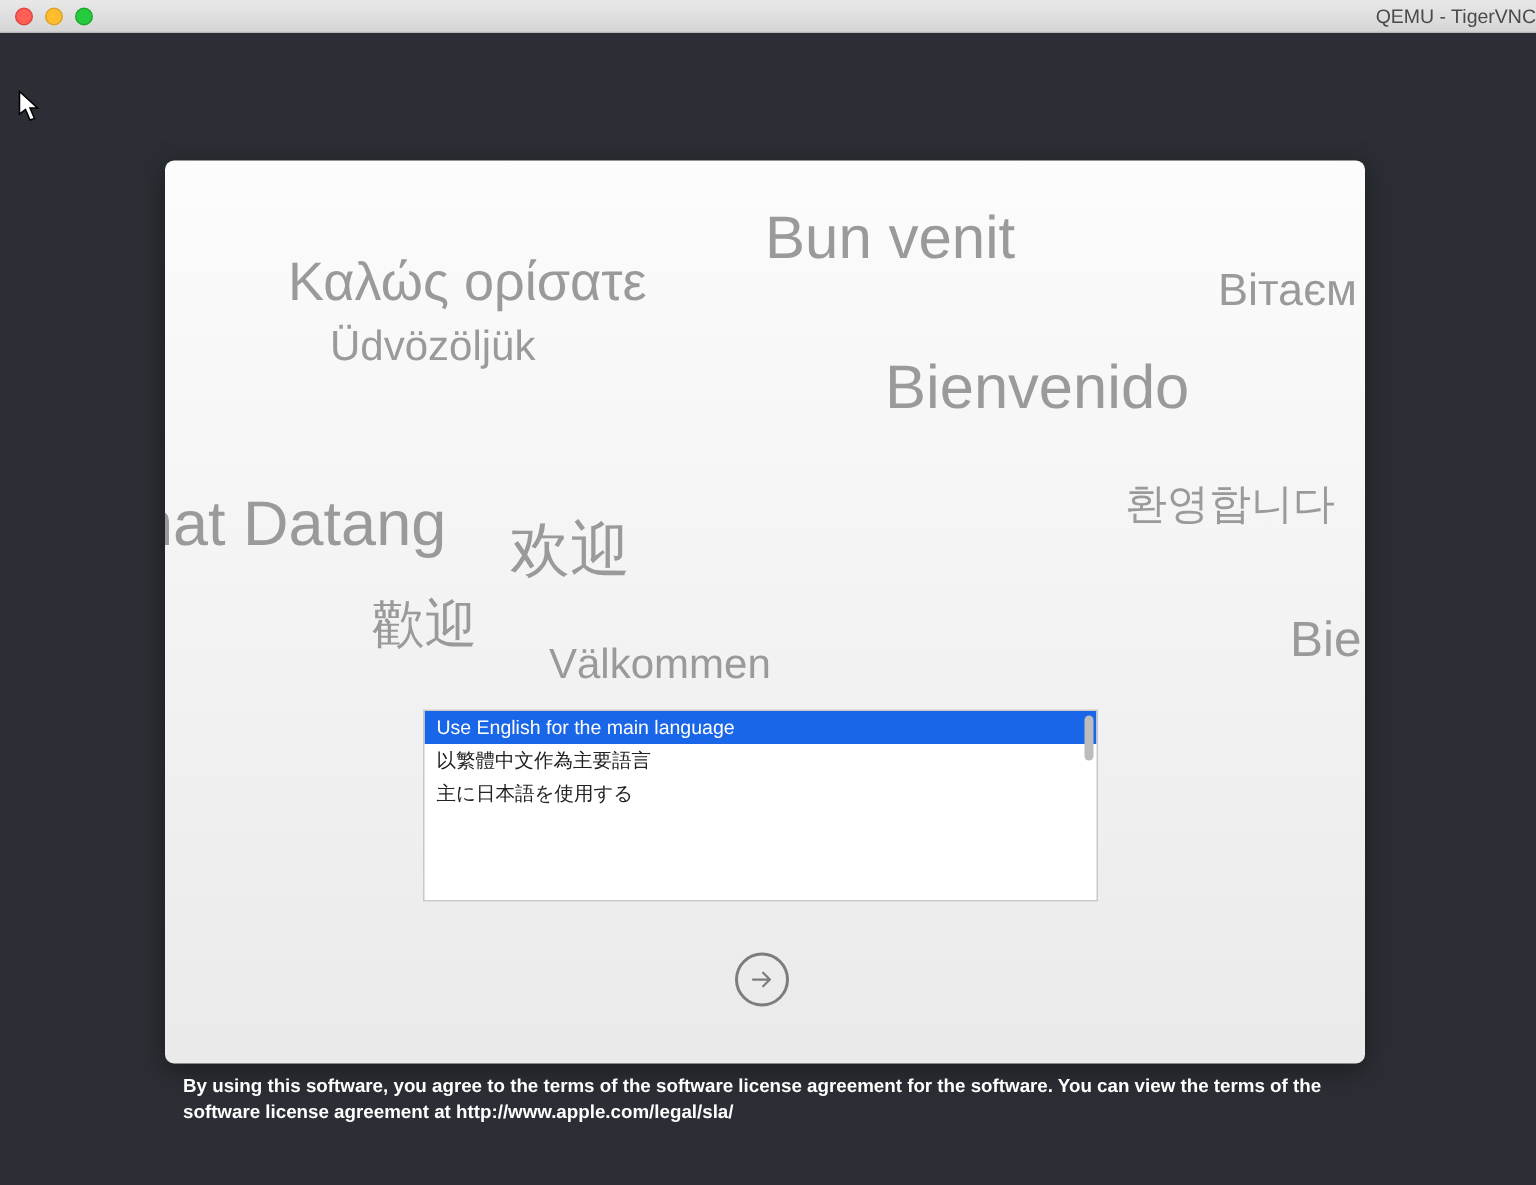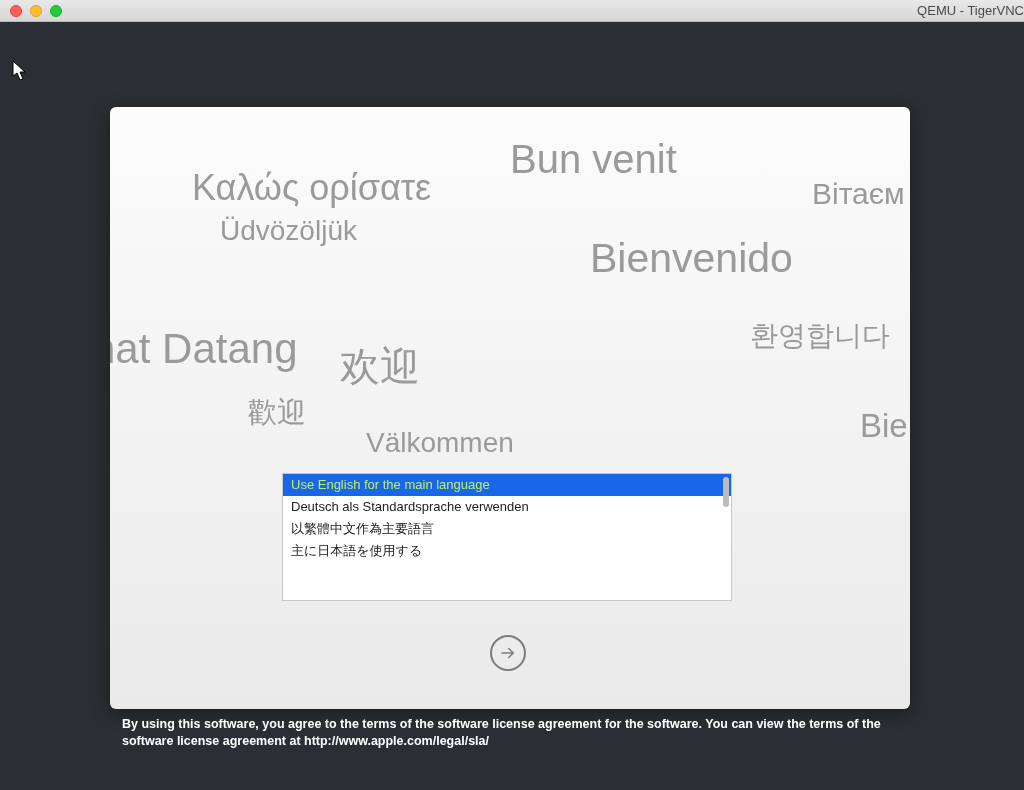--- a/index.html
+++ b/index.html
@@ -52,21 +52,21 @@
       border: 1px solid #c8c8c8;
       overflow: hidden;
     }
     .lang-item {
       font-size: 13px;
       padding: 2px 8px;
       color: #222;
       cursor: default;
       line-height: 18px;
     }
-    .lang-item.selected { background: #1a66e8; color: #bef264; }
+    .lang-item.selected { background: #1a66e8; color: #ffffff; }
     .lang-scroll {
       position: absolute;
       right: 2px; top: 3px;
       width: 6px; height: 30px;
       background: #bcbcbc;
       border-radius: 3px;
     }
 
     .next-btn {
       position: absolute;
@@ -115,29 +115,28 @@
   <div class="setup-panel">
     <div id="welcome-container">
         <div class="wc" style="left: 38px; top: 60px; font-size: 36px; margin-left: 44px;">Καλώς ορίσατε</div>
         <div class="wc" style="left: 110px; top: 108px; font-size: 28px;">Üdvözöljük</div>
         <div class="wc" style="left: 400px; top: 30px; font-size: 40px;">Bun venit</div>
         <div class="wc" style="left: 480px; top: 100px; font-size: 41px; margin-top: 28px;">Bienvenido</div>
         <div class="wc" style="left: 702px; top: 70px; font-size: 30px;">Вітаєм</div>
         <div class="wc" style="left: 640px; top: 210px; font-size: 28px;">환영합니다</div>
         <div class="wc" style="left: -18px; top: 218px; font-size: 42px;">nat Datang</div>
         <div class="wc" style="left: 230px; top: 232px; font-size: 40px;">欢迎</div>
-        <div class="wc" style="left: 138px; top: 286px; font-size: 29px; font-family: Liberation Serif, serif;">歡迎</div>
+        <div class="wc" style="left: 138px; top: 286px; font-size: 35px; font-family: Liberation Serif, serif;">歡迎</div>
         <div class="wc" style="left: 256px; top: 320px; font-size: 28px;">Välkommen</div>
         <div class="wc" style="left: 750px; top: 300px; font-size: 33px;">Bie</div>
       </div>
 
     <div class="lang-list">
       <div id="lang-items">
           <div class="lang-item selected">Use English for the main language</div>
-          <div class="lang-item">Deutsch als Standardsprache verwenden</div>
           <div class="lang-item">以繁體中文作為主要語言</div>
           <div class="lang-item">主に日本語を使用する</div>
         </div>
       <div class="lang-scroll"></div>
     </div>
 
     <div class="next-btn">
       <svg viewBox="0 0 24 24">
         <path d="M4 12h14M13 6l6 6-6 6" fill="none" stroke="#7d7d7d" stroke-width="2" stroke-linecap="round" stroke-linejoin="round"></path>
       </svg>

